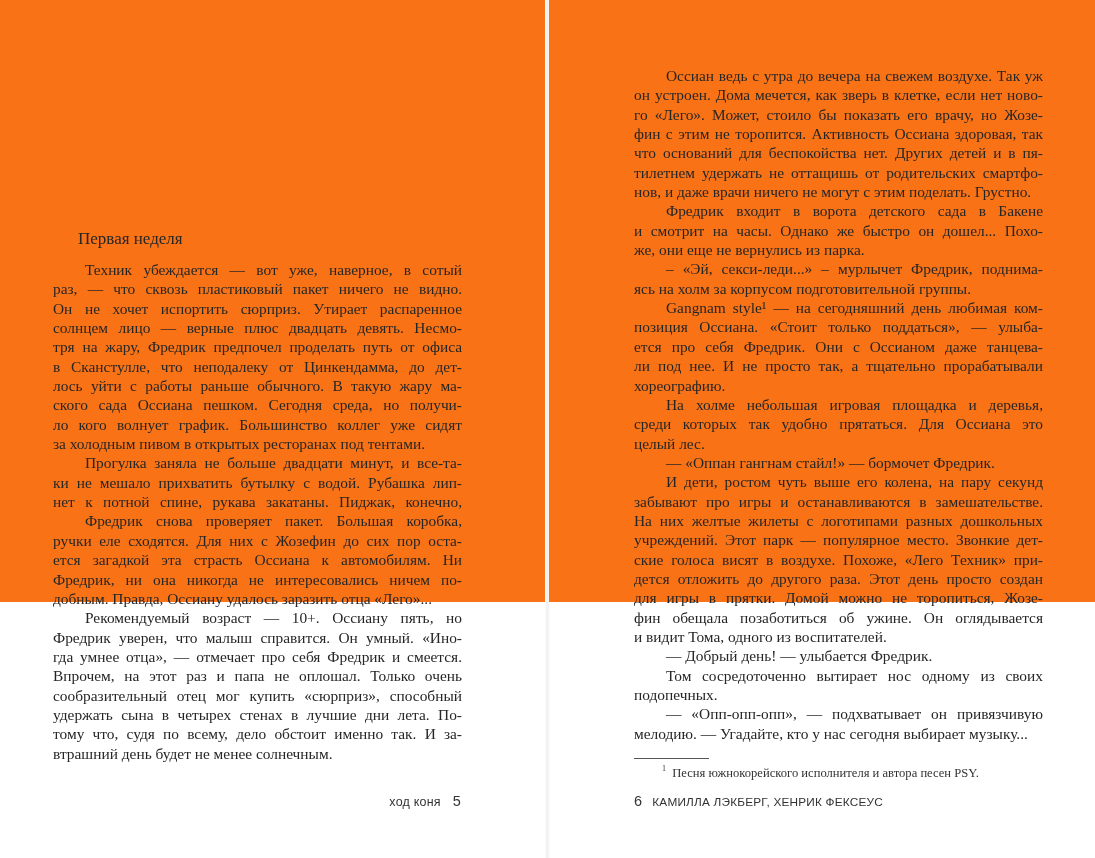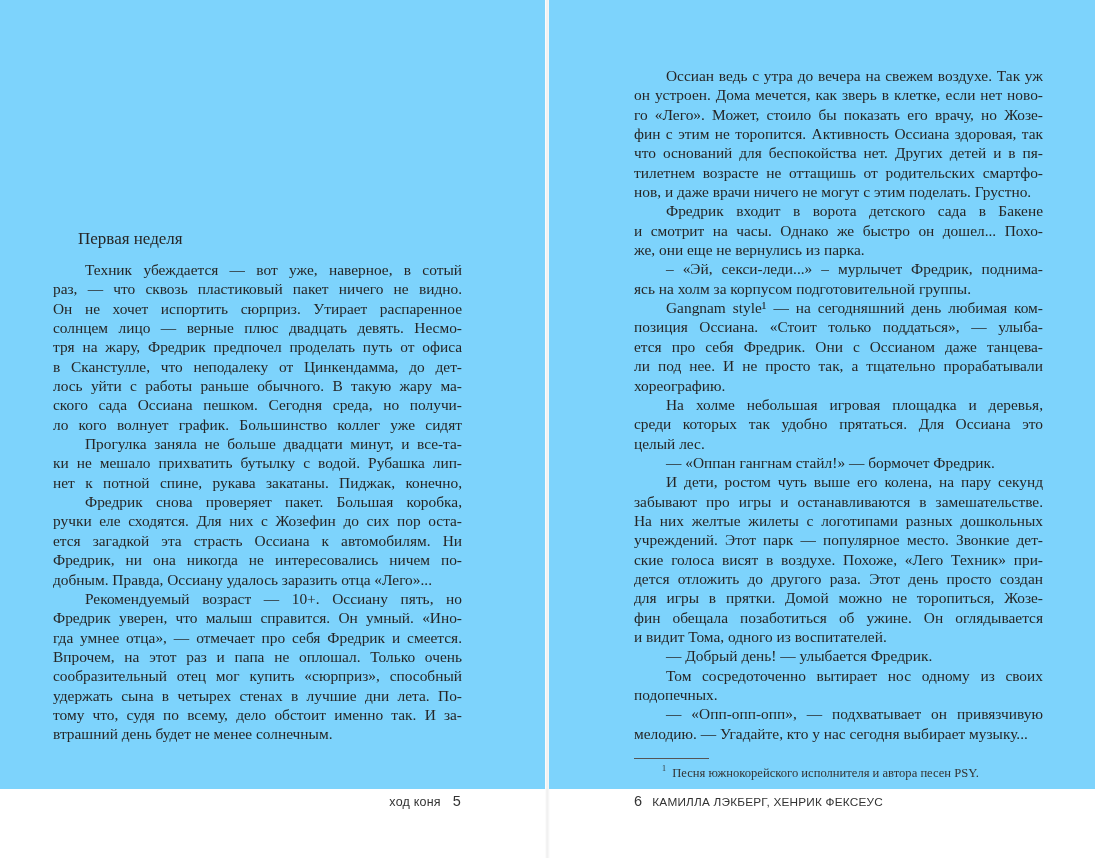--- a/index.html
+++ b/index.html
@@ -3,21 +3,21 @@
 <meta charset="utf-8">
 <style>
   html, body { margin: 0; padding: 0; }
   body {
     width: 1095px; height: 858px; overflow: hidden;
     background: #ffffff;
     position: relative;
     color: #2a2a2a;
   }
   .spread { position: absolute; inset: 0; }
-  .page { position: absolute; top: 0; height: 789px; background: #7dd3fc; }
+  .page { position: absolute; top: 0; height: 602px; background: #f97316; }
   .page-left { left: 0; width: 547px; }
   .page-right { left: 549px; width: 546px; }
   .gutter {
     position: absolute; left: 545px; top: 0; width: 5px; height: 858px;
     background: linear-gradient(to right, #ffffff, #efefef 40%, #f3f3f3 60%, #ffffff);
   }
   .text-block {
     position: absolute;
     font-family: "Liberation Serif", "DejaVu Serif", serif;
     font-size: 15.4px;
@@ -69,20 +69,21 @@
     <div class="text-block left-text" id="left-body">
         <span class="line indent">Техник убеждается — вот уже, наверное, в сотый</span>
         <span class="line">раз, — что сквозь пластиковый пакет ничего не видно.</span>
         <span class="line">Он не хочет испортить сюрприз. Утирает распаренное</span>
         <span class="line">солнцем лицо — верные плюс двадцать девять. Несмо-</span>
         <span class="line">тря на жару, Фредрик предпочел проделать путь от офиса</span>
         <span class="line">в Сканстулле, что неподалеку от Цинкендамма, до дет-</span>
         <span class="line">лось уйти с работы раньше обычного. В такую жару ма-</span>
         <span class="line">ского сада Оссиана пешком. Сегодня среда, но получи-</span>
         <span class="line">ло кого волнует график. Большинство коллег уже сидят</span>
+        <span class="line last">за холодным пивом в открытых ресторанах под тентами.</span>
         <span class="line indent">Прогулка заняла не больше двадцати минут, и все-та-</span>
         <span class="line">ки не мешало прихватить бутылку с водой. Рубашка лип-</span>
         <span class="line">нет к потной спине, рукава закатаны. Пиджак, конечно,</span>
         <span class="line indent">Фредрик снова проверяет пакет. Большая коробка,</span>
         <span class="line">ручки еле сходятся. Для них с Жозефин до сих пор оста-</span>
         <span class="line">ется загадкой эта страсть Оссиана к автомобилям. Ни</span>
         <span class="line">Фредрик, ни она никогда не интересовались ничем по-</span>
         <span class="line last">добным. Правда, Оссиану удалось заразить отца «Лего»...</span>
         <span class="line indent">Рекомендуемый возраст — 10+. Оссиану пять, но</span>
         <span class="line">Фредрик уверен, что малыш справится. Он умный. «Ино-</span>
@@ -100,21 +101,21 @@
 
   <div class="gutter"></div>
 
   <div class="page page-right">
     <div class="text-block right-text" id="right-body">
         <span class="line indent">Оссиан ведь с утра до вечера на свежем воздухе. Так уж</span>
         <span class="line">он устроен. Дома мечется, как зверь в клетке, если нет ново-</span>
         <span class="line">го «Лего». Может, стоило бы показать его врачу, но Жозе-</span>
         <span class="line">фин с этим не торопится. Активность Оссиана здоровая, так</span>
         <span class="line">что оснований для беспокойства нет. Других детей и в пя-</span>
-        <span class="line">тилетнем возрасте не оттащишь от родительских смартфо-</span>
+        <span class="line">тилетнем удержать не оттащишь от родительских смартфо-</span>
         <span class="line last">нов, и даже врачи ничего не могут с этим поделать. Грустно.</span>
         <span class="line indent">Фредрик входит в ворота детского сада в Бакене</span>
         <span class="line">и смотрит на часы. Однако же быстро он дошел... Похо-</span>
         <span class="line last">же, они еще не вернулись из парка.</span>
         <span class="line indent">– «Эй, секси-леди...» – мурлычет Фредрик, поднима-</span>
         <span class="line last">ясь на холм за корпусом подготовительной группы.</span>
         <span class="line indent">Gangnam style¹ — на сегодняшний день любимая ком-</span>
         <span class="line">позиция Оссиана. «Стоит только поддаться», — улыба-</span>
         <span class="line">ется про себя Фредрик. Они с Оссианом даже танцева-</span>
         <span class="line">ли под нее. И не просто так, а тщательно прорабатывали</span>

